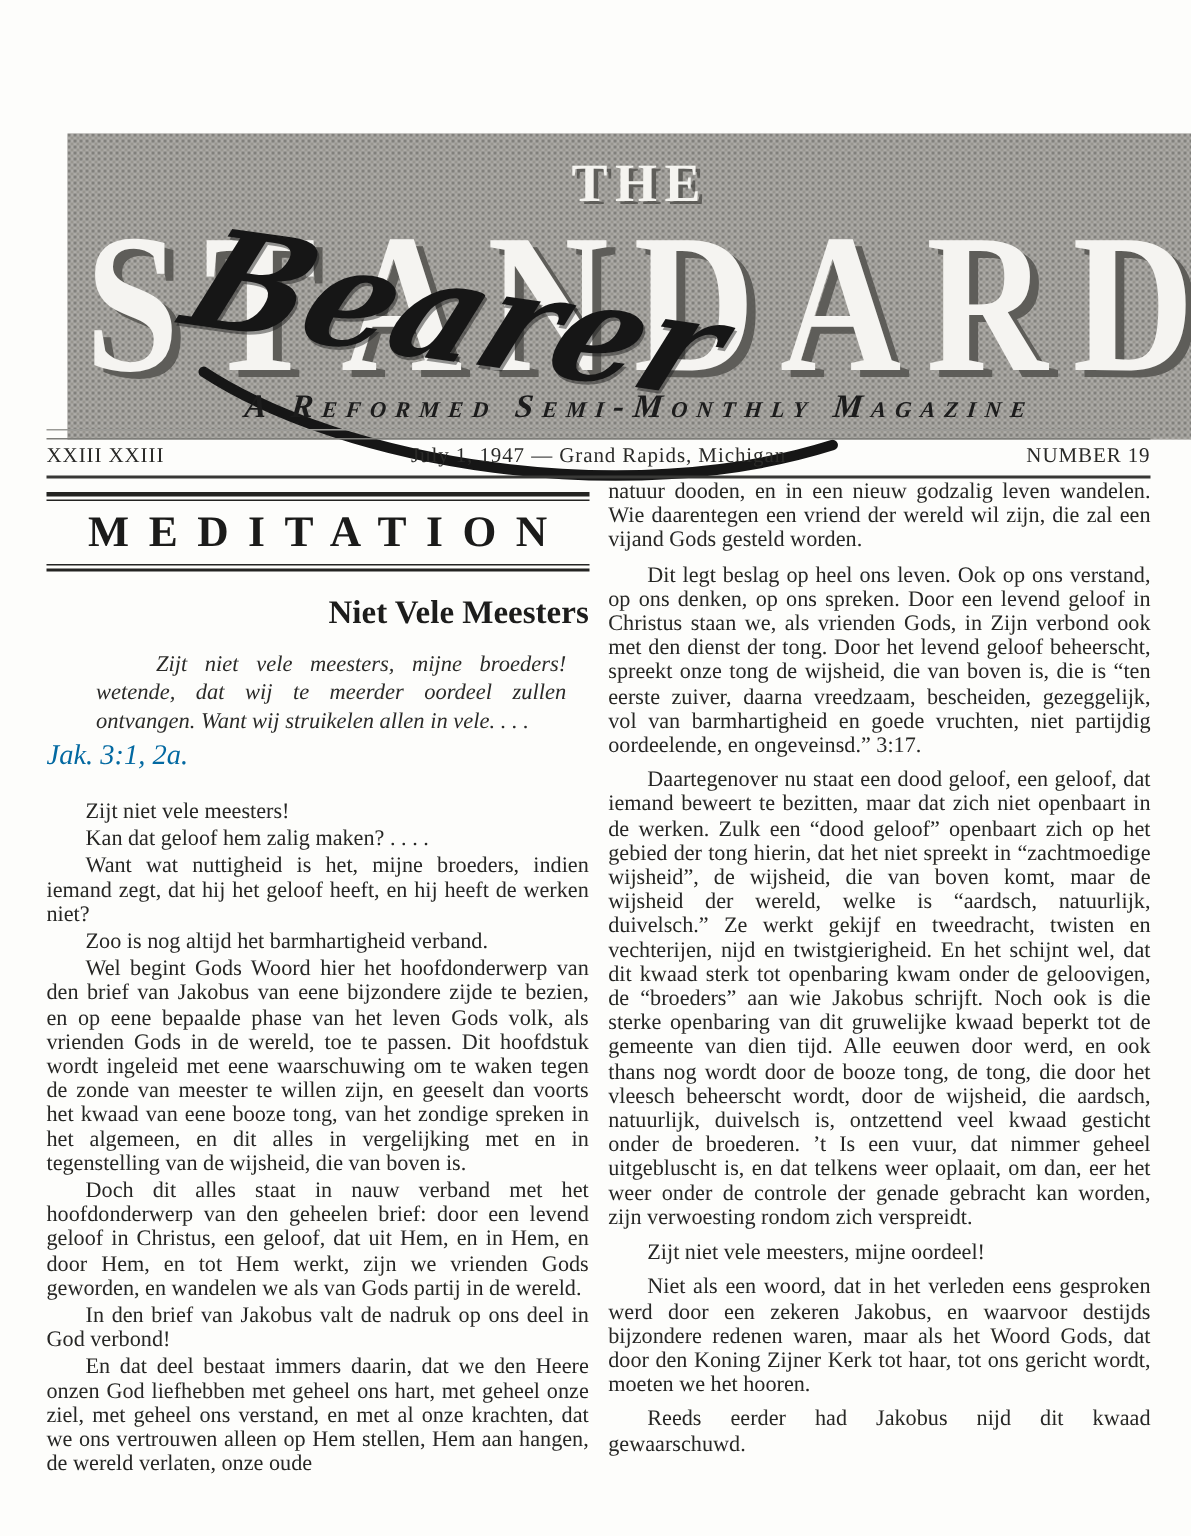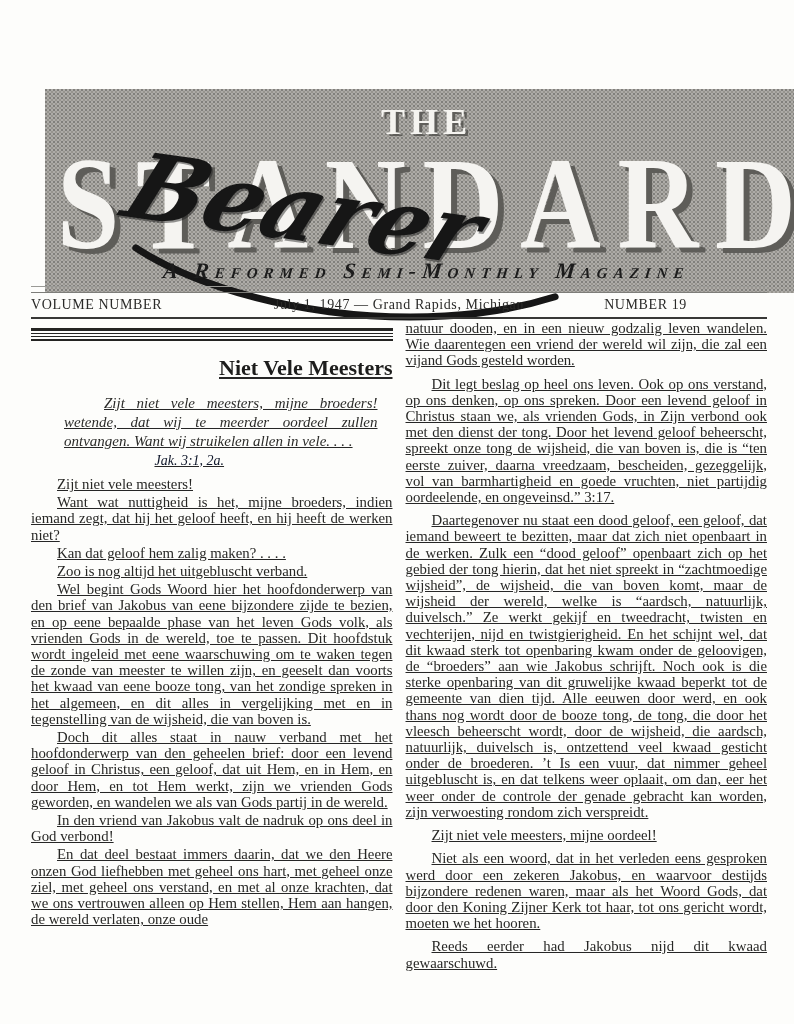--- a/index.html
+++ b/index.html
@@ -61,28 +61,28 @@
   }
   .volume-inner{
     margin-top:5px;border-top:1px solid #7d7d79;
     border-bottom:2px solid #383836;
     display:flex;align-items:baseline;
     padding:4px 0 4px;
     font-size:14px;letter-spacing:.6px;color:#2a2a28;
   }
   .vol-left{flex:1;text-align:left;}
   .vol-center{flex:0 0 auto;}
-  .vol-right{flex:1;text-align:center;}
+  .vol-right{flex:1;text-align:right;}
 
   
   .columns{
     position:absolute;left:31px;top:320px;width:736px;height:700px;
     display:flex;gap:13px;
   }
-  .col{flex:1;min-width:0;text-align:justify;text-decoration:underline;}
+  .col{flex:1;min-width:0;text-align:justify;}
 
   
   .med-header{margin-top:8px;}
   .rule-thick{border-top:3px solid #242422;}
   .rule-thin{border-top:1px solid #242422;margin-top:2px;}
   .section-title{
     margin:5px 0 4px;text-align:center;
     font-size:29px;font-weight:bold;color:#1b1b1a;
     letter-spacing:13px;text-indent:13px;
   }
@@ -91,25 +91,25 @@
     margin:14px 0 0;text-align:right;
     font-size:22px;font-weight:bold;color:#1d1d1c;
   }
 
   .quote{
     margin:13px 15px 0 33px;
     font-style:italic;font-size:15px;line-height:19px;
     text-indent:40px;text-align:justify;color:#2b2b29;
   }
   .citation{
-    margin:2px 45px 0 0;text-align:center;
-    font-style:italic;font-size:14px;color:#0f172a;
+    margin:2px 45px 0 0;text-align:left;
+    font-style:italic;font-size:19px;color:#0369a1;
   }
 
-  .body-paras{margin-top:7px;}
+  .body-paras{margin-top:18px;}
   .para{
     margin:0;font-size:14.8px;line-height:16.2px;
     text-indent:26px;color:#272725;
   }
   .col-left .para{margin-bottom:2px;}
   .col-right .para{margin-bottom:7px;}
   .para.noindent{text-indent:0;}
 </style>
 </head>
 <body>
@@ -132,49 +132,50 @@
       <span class="bearer-text">Bearer</span>
       <svg class="bearer-swash" width="440" height="72" viewBox="0 0 440 72">
         <path d="M8 20 C 110 68, 300 72, 430 10" stroke="#161616" stroke-width="7" fill="none" stroke-linecap="round"></path>
       </svg>
     </div>
     <div class="mast-tagline">A Reformed Semi-Monthly Magazine</div>
   </div>
 
   <div class="volume-bar">
     <div class="volume-inner">
-      <span class="vol-left">VOLUME NUMBER</span>
+      <span class="vol-left">XXIII XXIII</span>
       <span class="vol-center">July 1, 1947 — Grand Rapids, Michigan</span>
       <span class="vol-right">NUMBER 19</span>
     </div>
   </div>
 
   <div class="columns">
 
     <div class="col col-left">
       <div class="med-header">
         <div class="rule-thick"></div>
         <div class="rule-thin"></div>
+        <h1 class="section-title">MEDITATION</h1>
         <div class="rule-thin"></div>
         <div class="rule-thick" style="border-top-width:2px;margin-top:2px;"></div>
       </div>
 
       <h2 class="article-title">Niet Vele Meesters</h2>
 
       <p class="quote">Zijt niet vele meesters, mijne broeders! wetende, dat wij te meerder oordeel zullen ontvangen.  Want wij struikelen allen in vele. . . .</p>
       <p class="citation">Jak. 3:1, 2a.</p>
 
       <div class="body-paras">
           <p class="para">Zijt niet vele meesters!</p>
+          <p class="para">Kan dat geloof hem zalig maken? . . . .</p>
           <p class="para">Want wat nuttigheid is het, mijne broeders, indien iemand zegt, dat hij het geloof heeft, en hij heeft de werken niet?</p>
-          <p class="para">Kan dat geloof hem zalig maken? . . . .</p>
-          <p class="para">Zoo is nog altijd het uitgebluscht verband.</p>
+          <p class="para">Zoo is nog altijd het barmhartigheid verband.</p>
           <p class="para">Wel begint Gods Woord hier het hoofdonderwerp van den brief van Jakobus van eene bijzondere zijde te bezien, en op eene bepaalde phase van het leven Gods volk, als vrienden Gods in de wereld, toe te passen.  Dit hoofdstuk wordt ingeleid met eene waarschuwing om te waken tegen de zonde van meester te willen zijn, en geeselt dan voorts het kwaad van eene booze tong, van het zondige spreken in het algemeen, en dit alles in vergelijking met en in tegenstelling van de wijsheid, die van boven is.</p>
           <p class="para">Doch dit alles staat in nauw verband met het hoofdonderwerp van den geheelen brief: door een levend geloof in Christus, een geloof, dat uit Hem, en in Hem, en door Hem, en tot Hem werkt, zijn we vrienden Gods geworden, en wandelen we als van Gods partij in de wereld.</p>
-          <p class="para">In den vriend van Jakobus valt de nadruk op ons deel in God verbond!</p>
+          <p class="para">In den brief van Jakobus valt de nadruk op ons deel in God verbond!</p>
           <p class="para">En dat deel bestaat immers daarin, dat we den Heere onzen God liefhebben met geheel ons hart, met geheel onze ziel, met geheel ons verstand, en met al onze krachten, dat we ons vertrouwen alleen op Hem stellen, Hem aan hangen, de wereld verlaten, onze oude</p>
         </div>
     </div>
 
     <div class="col col-right">
       <div class="body-paras" style="margin-top:0;">
           <p class="para noindent">natuur dooden, en in een nieuw godzalig leven wandelen.  Wie daarentegen een vriend der wereld wil zijn, die zal een vijand Gods gesteld worden.</p>
           <p class="para">Dit legt beslag op heel ons leven.  Ook op ons verstand, op ons denken, op ons spreken.  Door een levend geloof in Christus staan we, als vrienden Gods, in Zijn verbond ook met den dienst der tong.  Door het levend geloof beheerscht, spreekt onze tong de wijsheid, die van boven is, die is “ten eerste zuiver, daarna vreedzaam, bescheiden, gezeggelijk, vol van barmhartigheid en goede vruchten, niet partijdig oordeelende, en ongeveinsd.” 3:17.</p>
           <p class="para">Daartegenover nu staat een dood geloof, een geloof, dat iemand beweert te bezitten, maar dat zich niet openbaart in de werken.  Zulk een “dood geloof” openbaart zich op het gebied der tong hierin, dat het niet spreekt in “zachtmoedige wijsheid”, de wijsheid, die van boven komt, maar de wijsheid der wereld, welke is “aardsch, natuurlijk, duivelsch.”  Ze werkt gekijf en tweedracht, twisten en vechterijen, nijd en twistgierigheid.  En het schijnt wel, dat dit kwaad sterk tot openbaring kwam onder de geloovigen, de “broeders” aan wie Jakobus schrijft.  Noch ook is die sterke openbaring van dit gruwelijke kwaad beperkt tot de gemeente van dien tijd.  Alle eeuwen door werd, en ook thans nog wordt door de booze tong, de tong, die door het vleesch beheerscht wordt, door de wijsheid, die aardsch, natuurlijk, duivelsch is, ontzettend veel kwaad gesticht onder de broederen.  ’t Is een vuur, dat nimmer geheel uitgebluscht is, en dat telkens weer oplaait, om dan, eer het weer onder de controle der genade gebracht kan worden, zijn verwoesting rondom zich verspreidt.</p>
           <p class="para">Zijt niet vele meesters, mijne oordeel!</p>

